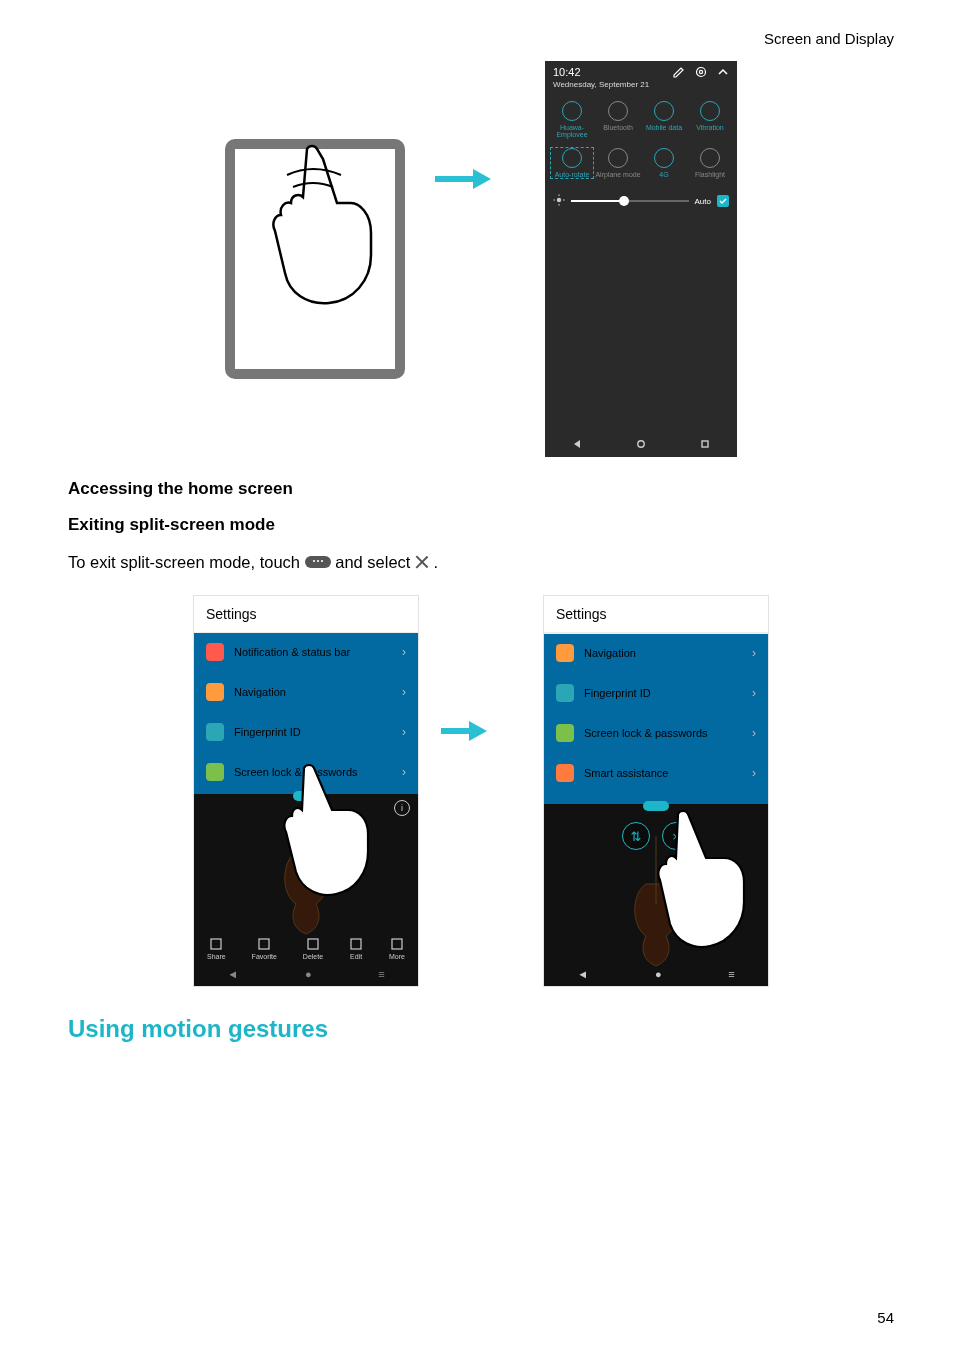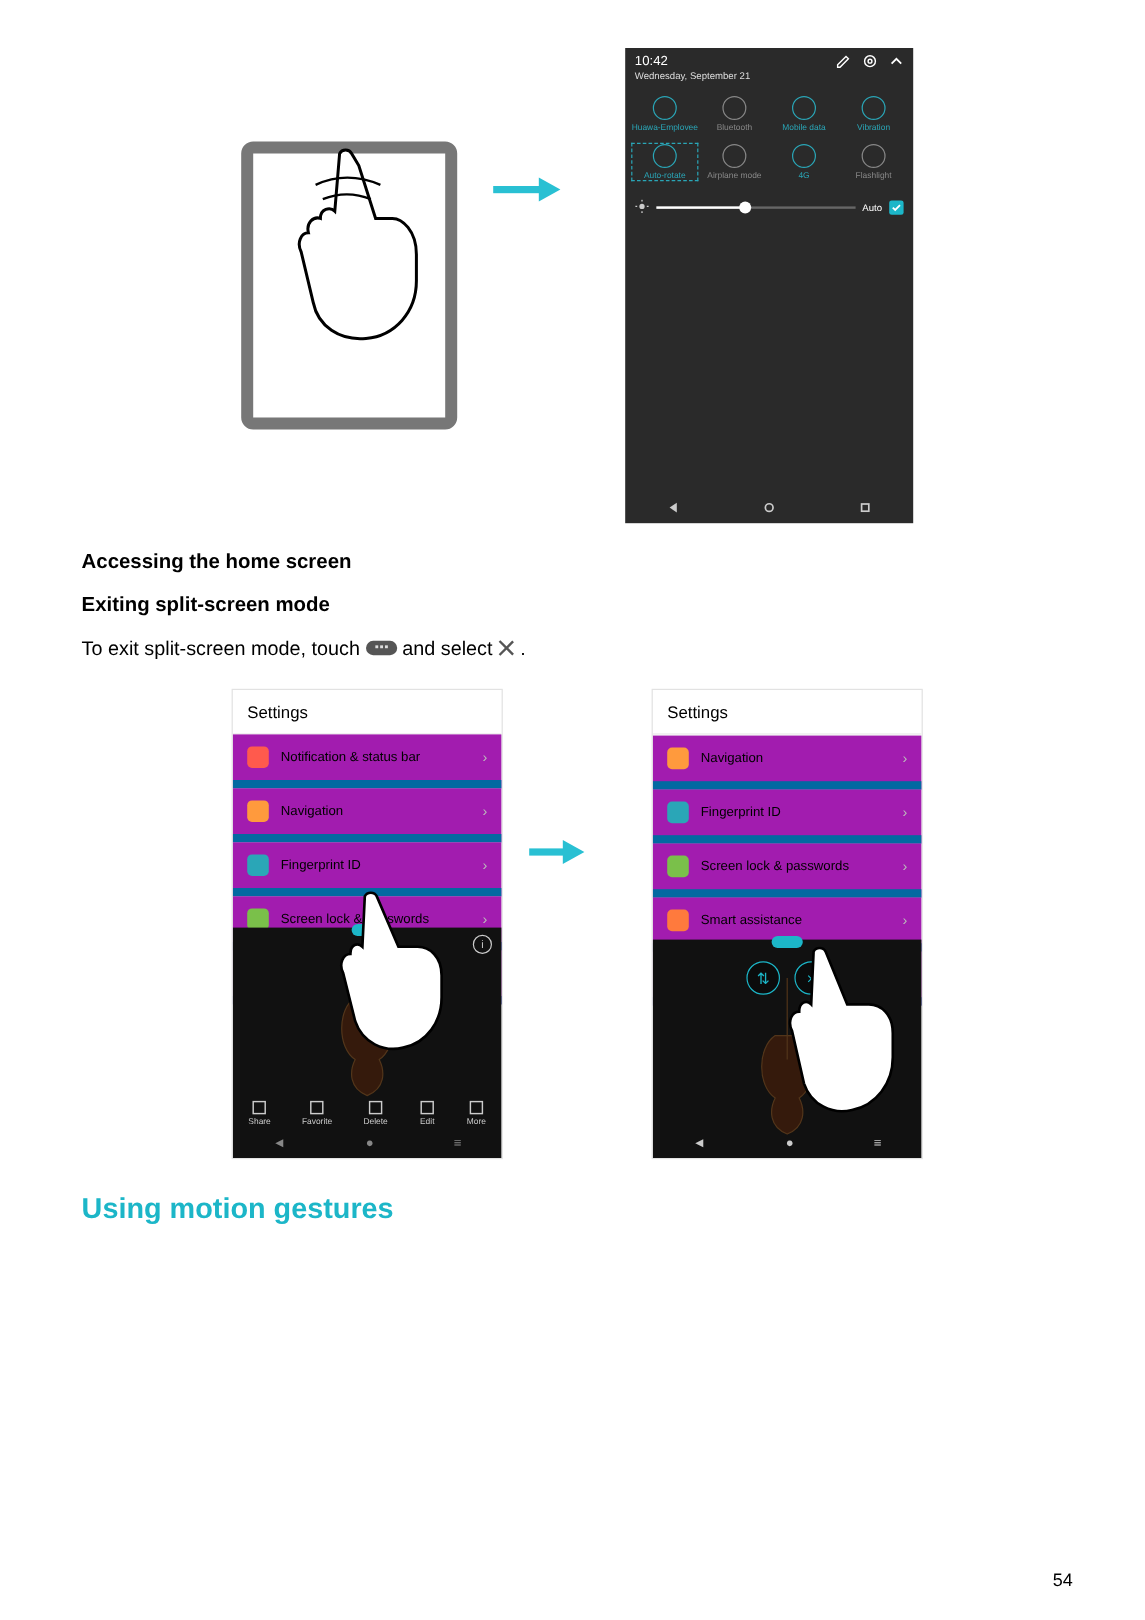--- a/index.html
+++ b/index.html
@@ -54,21 +54,21 @@
     border-left:18px solid #29c0d3; border-top:10px solid transparent; border-bottom:10px solid transparent;
   }
   .hand {
     position:absolute;
     width:120px; height:170px;
     pointer-events:none;
   }
   .hand svg { width:100%; height:100%; }
 
   .phone {
-    width: 240px;
+    width: 192px;
     height: 396px;
     background: #2a2a2a;
     position: relative;
     font-size: 9px;
     color: #aeb8bf;
     margin-left: 16px;
   }
   .phone .statusbar {
     padding: 5px 8px 2px 8px;
     color:#fff;
@@ -145,22 +145,22 @@
     position: relative;
     font-size: 11px;
     overflow:hidden;
   }
   .settings-shot .st-title {
     padding: 10px 12px; font-size: 14px; color:#000000;
     border-bottom: 1px solid #eee;
   }
   .settings-shot .st-row {
     display:flex; align-items:center; gap:10px;
-    padding: 10px 12px; border-bottom: 7px solid #0369a1;
-    background:#a21caf;
+    padding: 10px 12px; border-bottom: 2px solid #0369a1;
+    background:#0369a1;
   }
   .settings-shot .st-row .chev {
     margin-left:auto; color:#bbb; font-size:12px;
   }
   .st-ico {
     width:18px; height:18px; border-radius:4px;
     display:flex; align-items:center; justify-content:center;
     color:#fff; font-size:10px;
   }
   .c-orange{background:#ff7a3d;} .c-orange2{background:#ff9a3d;} .c-teal{background:#2aa6b7;}
@@ -209,20 +209,21 @@
 
   .page-num {
     position:absolute; right:60px; bottom:24px; font-size:15px;
   }
 </style>
 </head>
 <body>
 
 <div class="page">
 
+  <div class="page-header-text">Screen and Display</div>
 
   <div class="figure-row">
 
     <div class="tablet">
       <div class="hand" style="left:28px; top:-6px;">
         <svg viewBox="0 0 120 170">
           <path d="M54 6 C52 2 46 2 44 6 L40 54 C36 50 28 52 28 60 C22 58 16 64 18 72 C12 72 8 80 12 88 L22 130 C26 150 44 162 66 160 C90 158 108 138 108 112 L108 90 C108 70 96 60 88 60 L74 60 L60 16 Z" fill="#fff" stroke="#000" stroke-width="2.5"></path>
           <path d="M30 44 Q50 36 70 44" fill="none" stroke="#000" stroke-width="2"></path>
           <path d="M24 32 Q50 20 78 32" fill="none" stroke="#000" stroke-width="2"></path>
         </svg>

